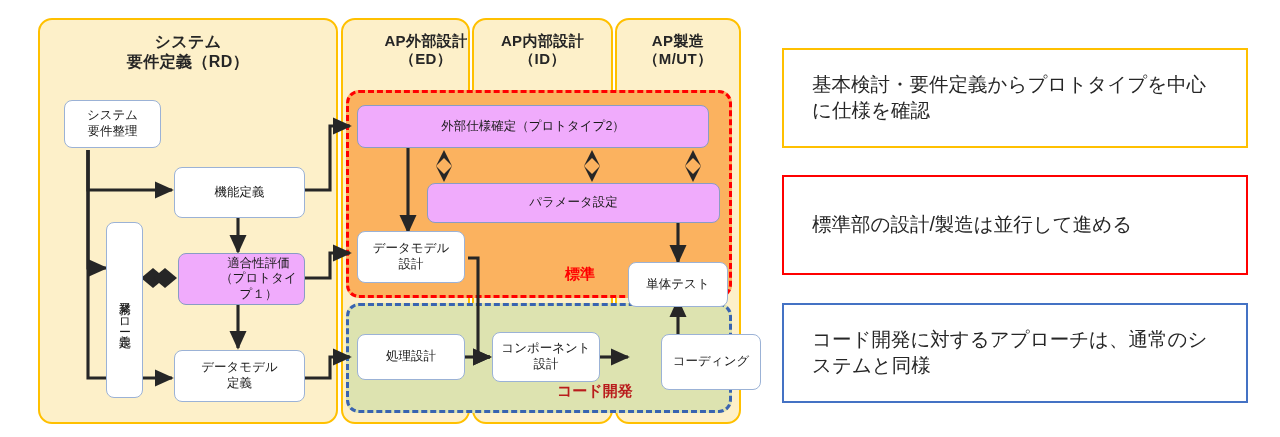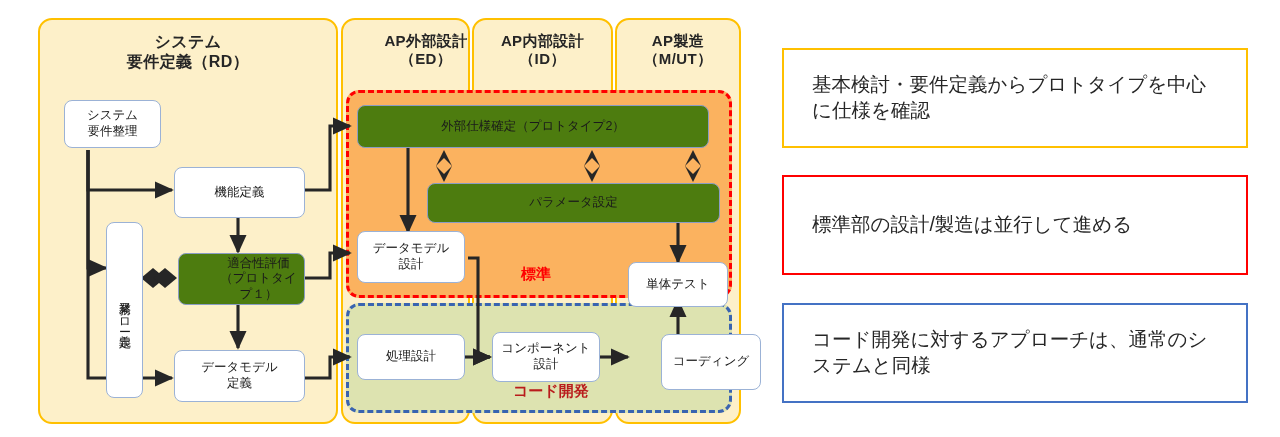--- a/index.html
+++ b/index.html
@@ -8,30 +8,30 @@
 
   
   .panel{position:absolute;border:2.5px solid #ffc000;border-radius:14px;background:#fdf0c9;}
   .panel-hd{position:absolute;left:0;right:0;text-align:center;font-weight:bold;color:#262626;
             line-height:1.22;letter-spacing:.4px;}
 
   
   .region{position:absolute;box-sizing:border-box;}
   .region-std{background:#fbb25f;border:3px dashed #ff0000;border-radius:13px;}
   .region-code{background:#dde3b0;border:3px dashed #3a64b0;border-radius:13px;}
-  .region-label{position:absolute;font-weight:bold;font-size:15px;}
+  .region-label{position:absolute;font-weight:bold;font-size:15px;margin-left:44px;}
   .lbl-std{color:#ff0000;}
   .lbl-code{color:#b91c1c;}
 
   
   .node{position:absolute;box-sizing:border-box;display:flex;align-items:center;
         justify-content:center;text-align:center;border-radius:8px;
         font-size:12.5px;color:#1a1a1a;line-height:1.25;padding:2px;}
   .node-white{background:#ffffff;border:1.2px solid #9bb2d6;}
-  .node-blue{background:#4d7c0f;border:1.2px solid #8a9cc4;}
+  .node-blue{background:#f0abfc;border:1.2px solid #8a9cc4;}
   .node-vert{writing-mode:vertical-rl;text-orientation:upright;letter-spacing:1px;}
 
   
   svg.wires{position:absolute;left:0;top:0;width:1280px;height:437px;pointer-events:none;}
 
   
   .legend{position:absolute;box-sizing:border-box;background:#fff;
           display:flex;align-items:center;padding:6px 28px;}
   .legend-yellow{border:2.5px solid #ffc000;}
   .legend-red{border:2.5px solid #ff0000;}

